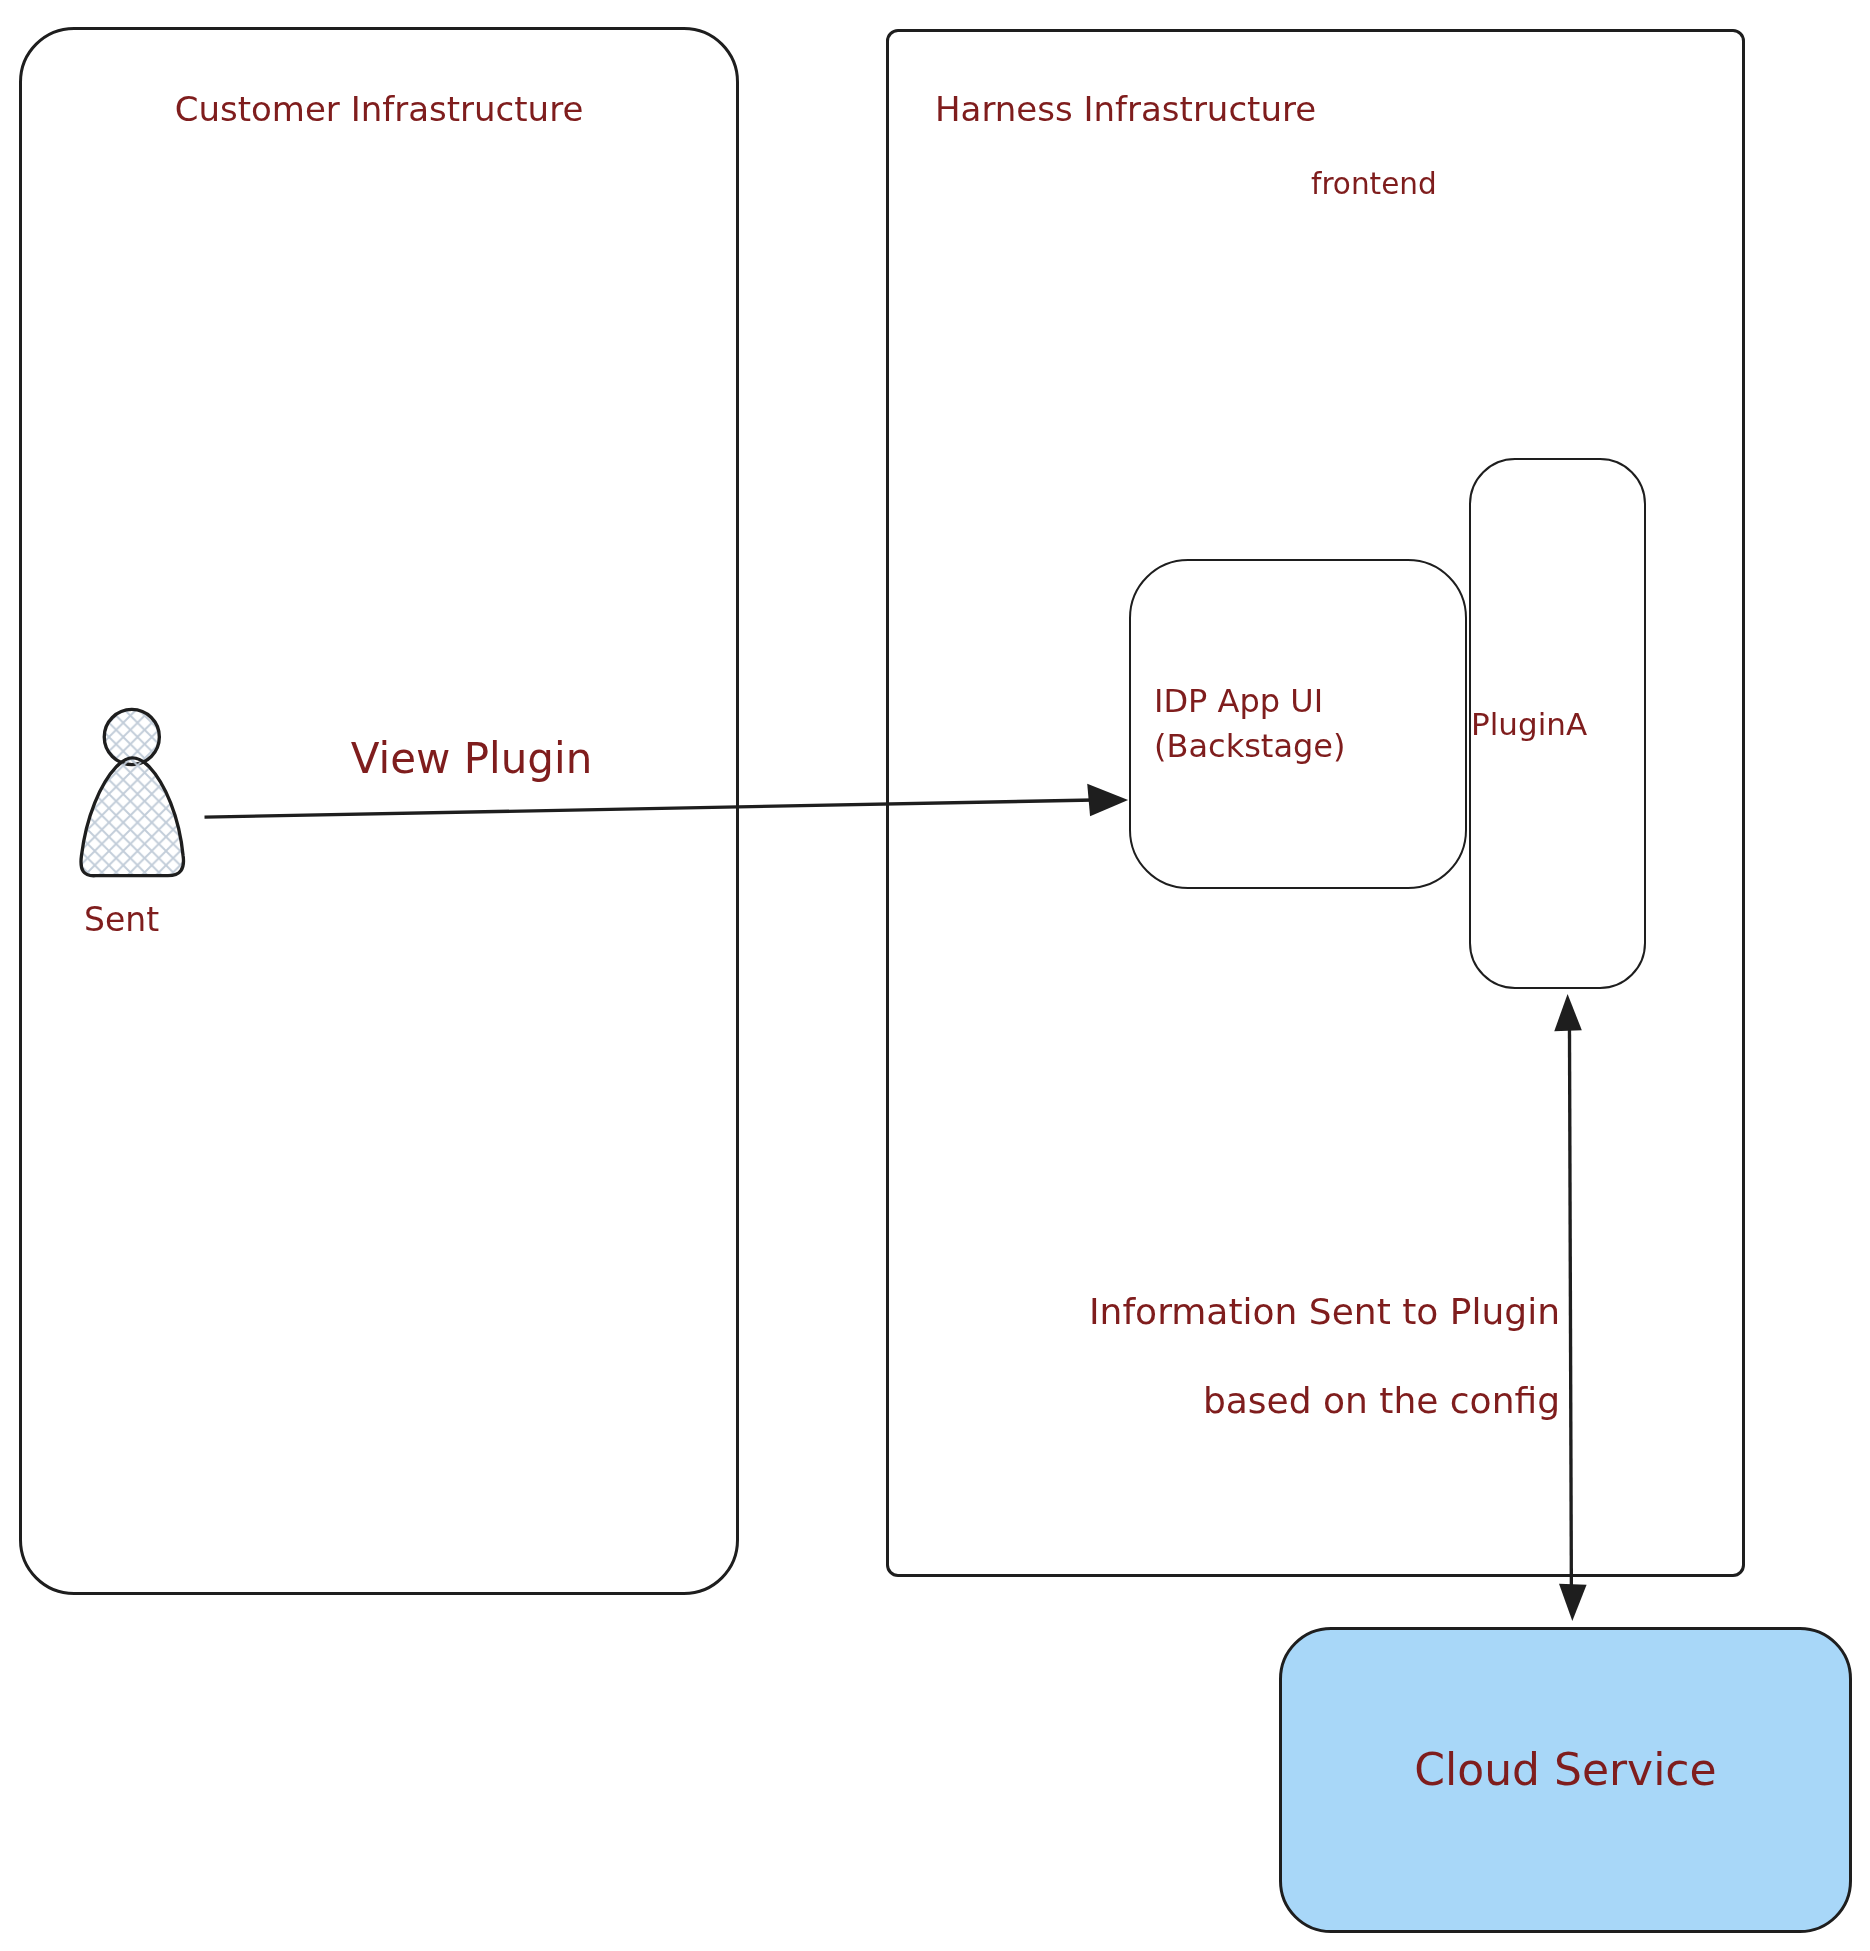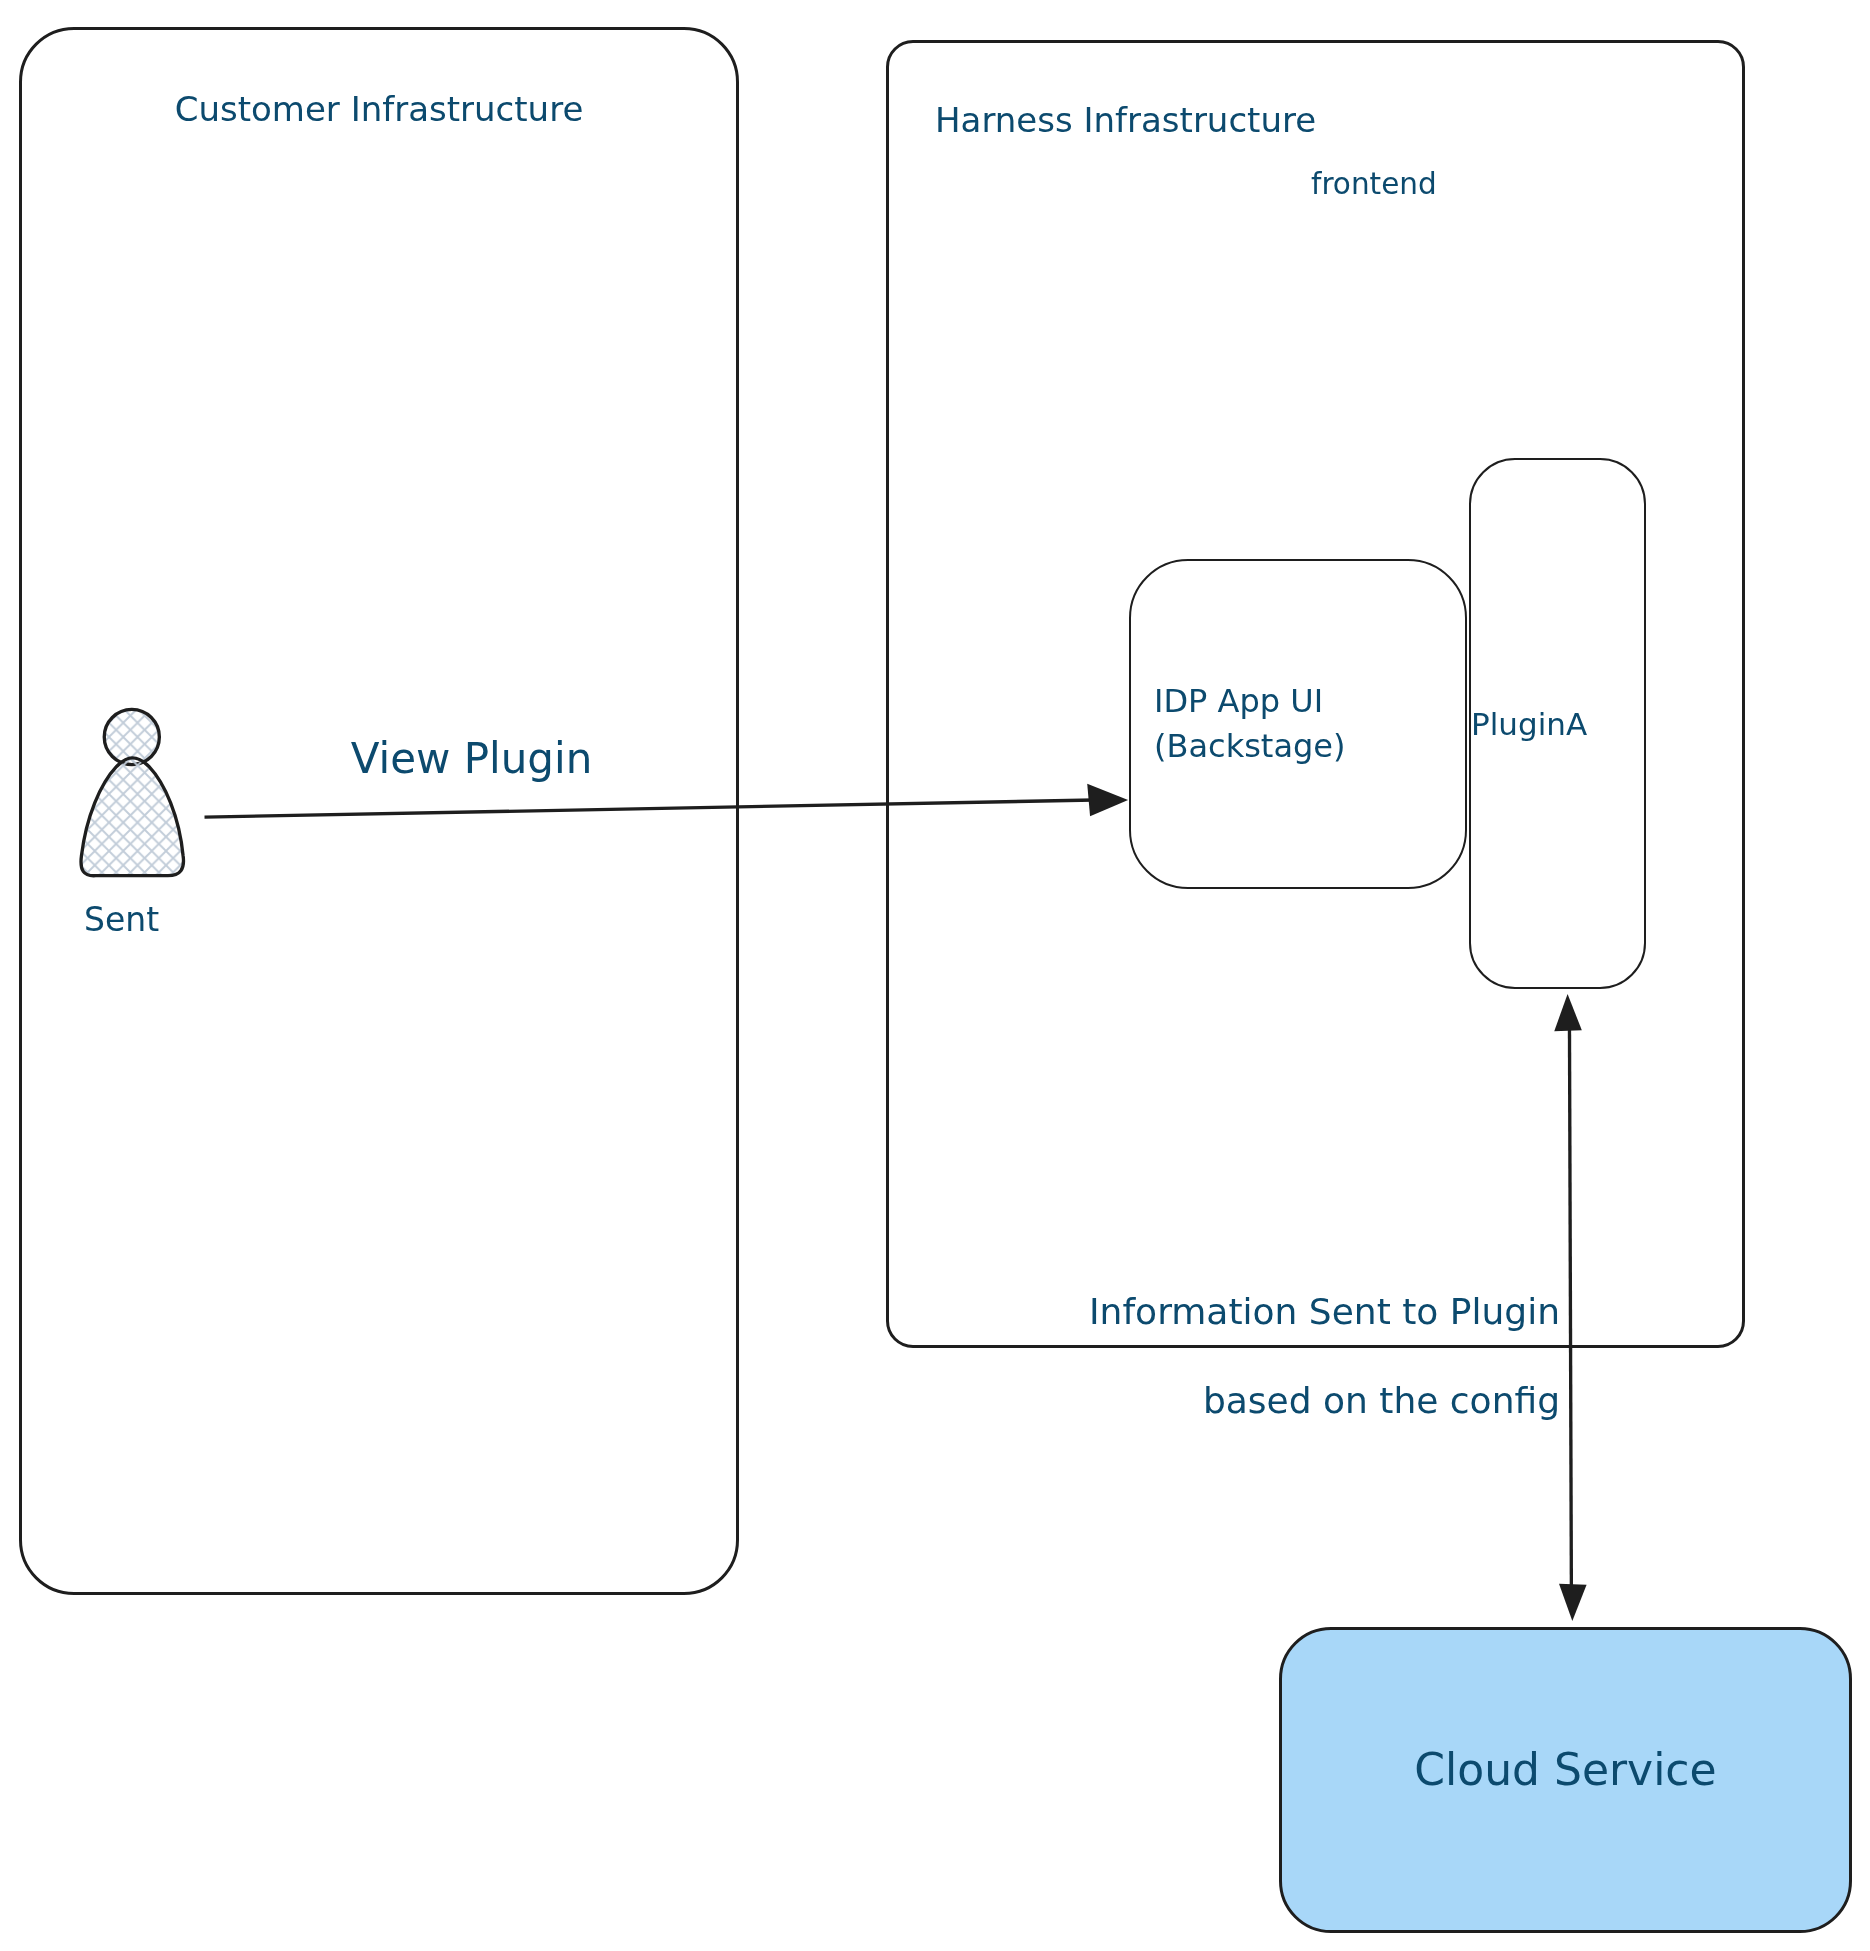--- a/index.html
+++ b/index.html
@@ -2,40 +2,40 @@
 <html style="font-size:15px"><head>
 <meta charset="utf-8">
 <style>
   html, body { margin: 0; padding: 0; background: #ffffff; }
   #canvas {
     position: relative;
     width: 1871px;
     height: 1952px;
     background: #ffffff;
     font-family: "DejaVu Sans", sans-serif;
-    color: #0c4a6e;
+    color: #7f1d1d;
     overflow: hidden;
   }
   .node {
     position: absolute;
     box-sizing: border-box;
     border: 3.3px solid #1e1e1e;
     background: #ffffff;
   }
   #customer-box {
     left: 19px; top: 27px; width: 720px; height: 1568px;
     border-radius: 55px;
   }
   #customer-title {
     position: absolute; top: 59px; left: 0; width: 100%;
     text-align: center; font-size: 34px; font-weight: 500;
   }
   #harness-box {
-    left: 886px; top: 40px; width: 859px; height: 1308px;
-    border-radius: 27px;
+    left: 886px; top: 29px; width: 859px; height: 1548px;
+    border-radius: 12px;
   }
   #harness-title {
     position: absolute; top: 57px; left: 46px;
     font-size: 34px; font-weight: 500;
   }
   #frontend-label {
     position: absolute; left: 1311px; top: 167px;
     font-size: 29.5px; font-weight: 500;
   }
   #idp-box {

